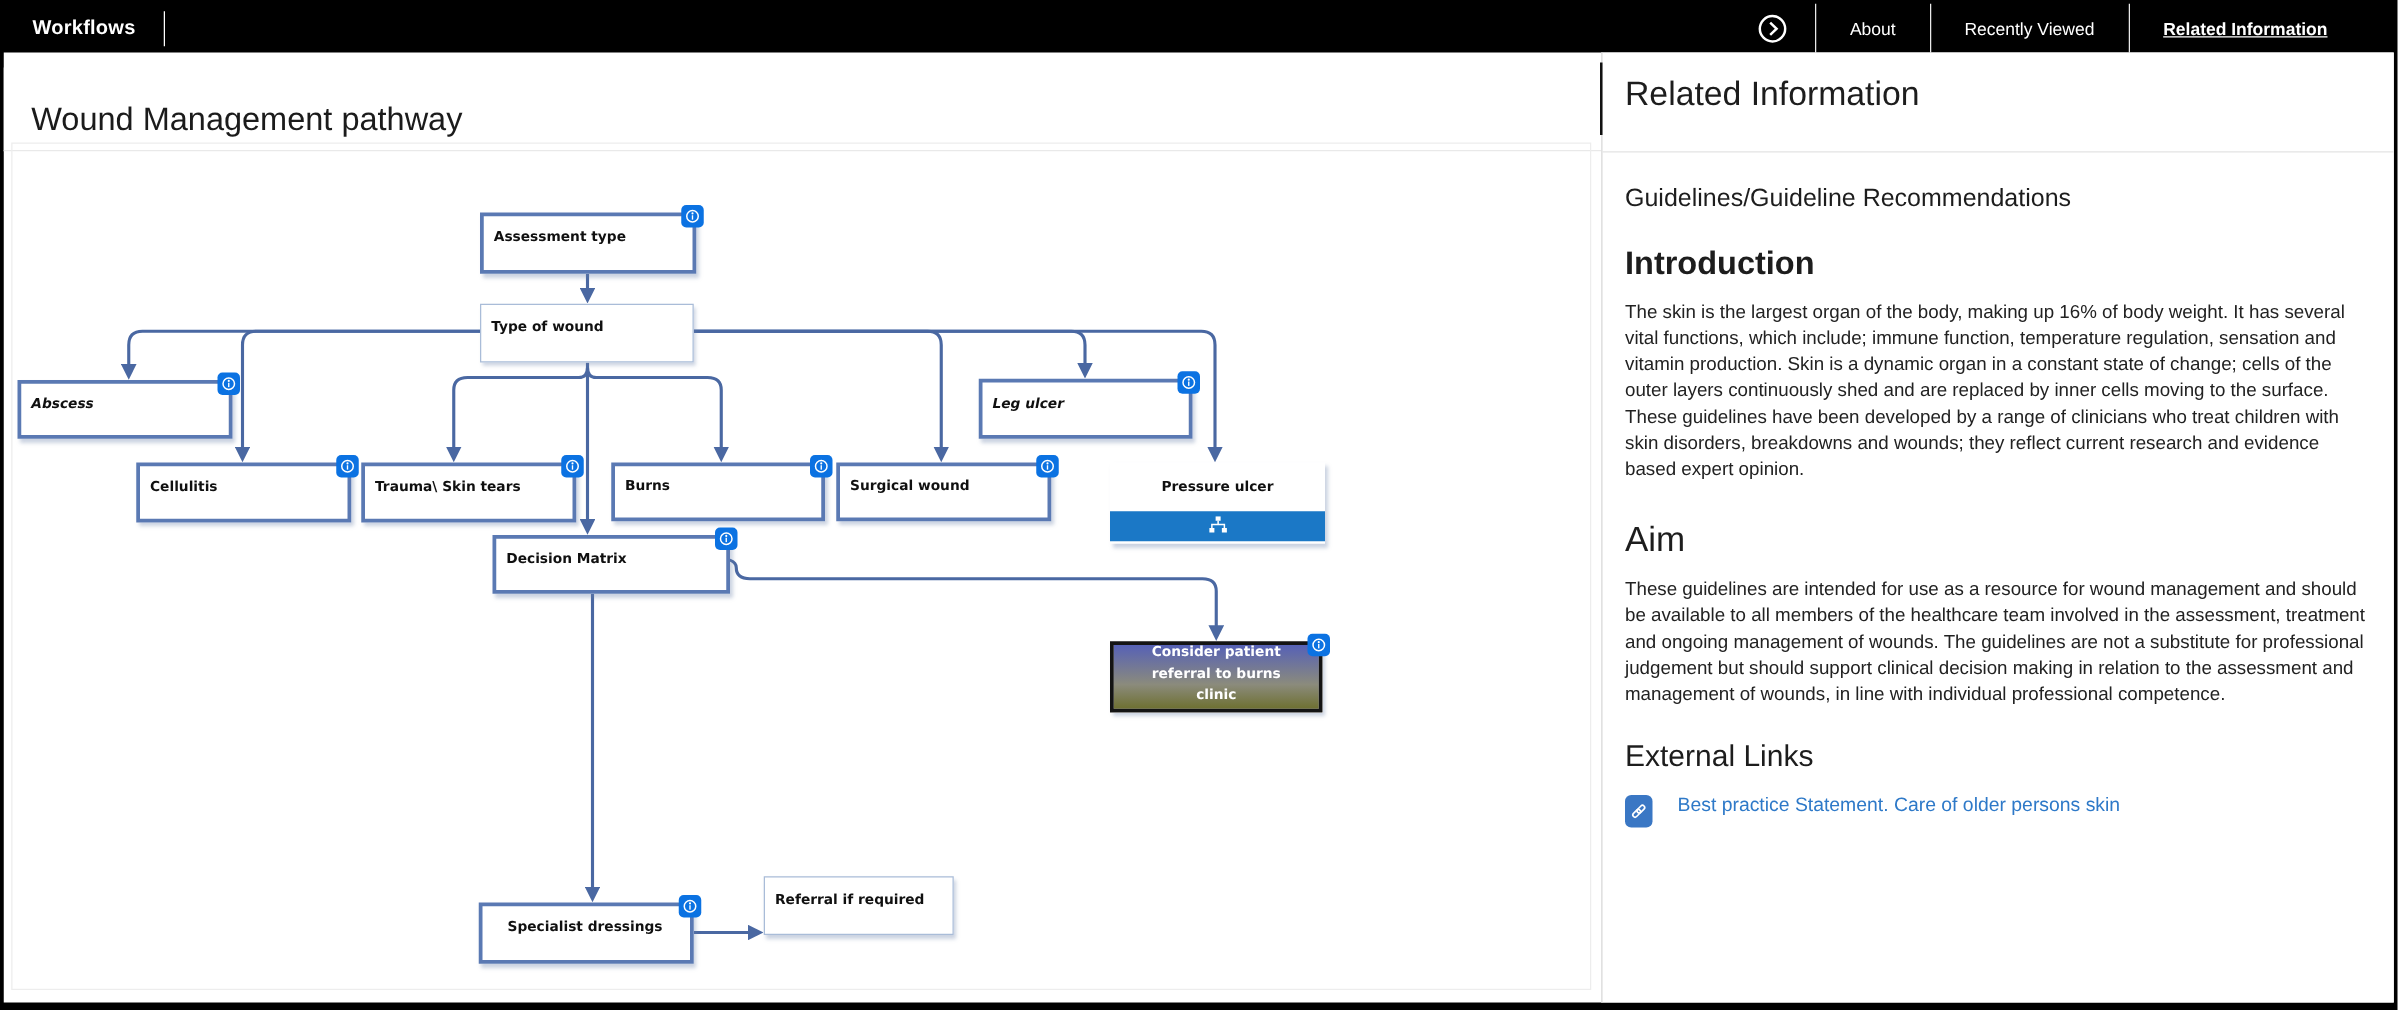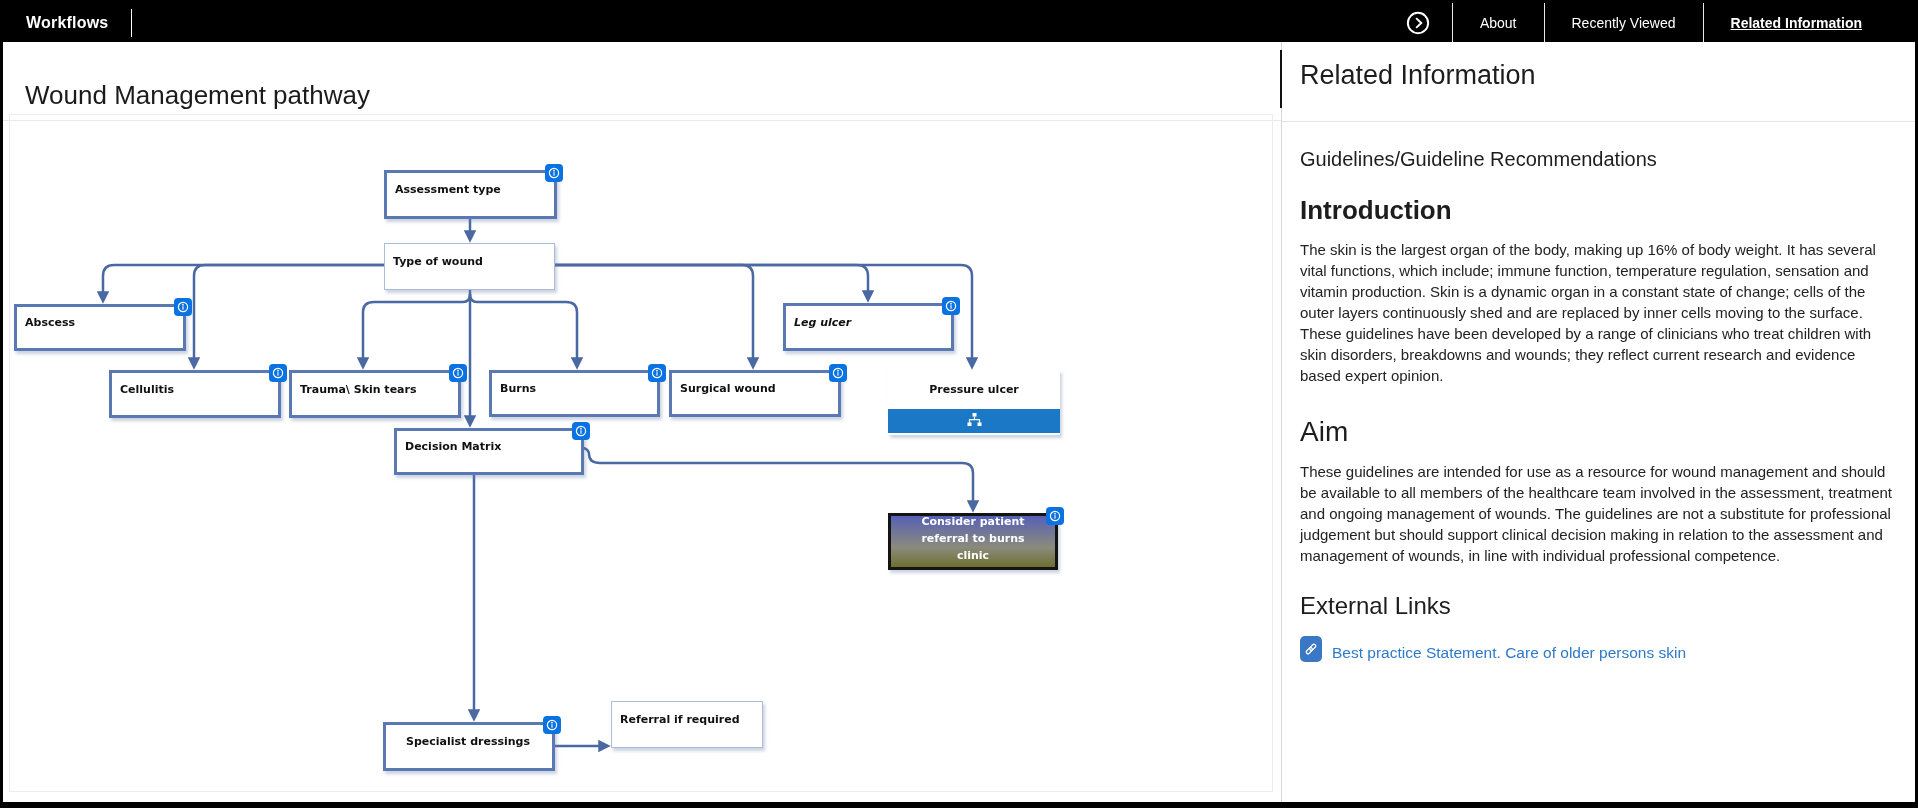--- a/index.html
+++ b/index.html
@@ -60,21 +60,21 @@
     border-left:1px solid #d7d7d7;padding:14px 20px 0 18px;color:#1d1d1d;background:#fff;
   }
   .dark-seg{position:absolute;left:1277px;top:8px;width:2px;height:58px;background:#111;}
   .panel-title{font-size:27px;font-weight:400;margin:4px 0 0 0;}
   .panel-divider{height:1px;background:#e4e4e4;margin:30px -20px 0 -18px;}
   .panel-subtitle{font-size:20px;font-weight:400;margin:26px 0 0 0;}
   .sec-heading-bold{font-size:26px;font-weight:700;margin:24px 0 0 0;}
   .sec-heading{font-size:28px;font-weight:400;margin:30px 0 0 0;}
   .ext-heading{font-size:24px;font-weight:400;margin:26px 0 0 0;}
   .right-panel p{font-size:15px;line-height:21px;margin:13px 0 0 0;max-width:612px;color:#222;}
-  .link-row{display:flex;align-items:flex-end;gap:10px;margin-top:16px;}
+  .link-row{display:flex;align-items:flex-start;gap:20px;margin-top:16px;}
   .link-badge{width:22px;height:26px;background:#3a77c4;border-radius:5px;display:flex;align-items:center;justify-content:center;flex:0 0 auto;cursor:pointer;}
   .ext-link{color:#2e79c8;font-size:15.5px;text-decoration:none;cursor:pointer;}
 </style>
 </head>
 <body>
 
 <div class="navbar">
   <span class="brand">Workflows</span>
   <span class="brand-divider"></span>
   <span class="brand2">Cegedim Healthcare</span>
@@ -139,21 +139,21 @@
             <svg width="12" height="12" viewBox="0 0 12 12">
               <circle cx="6" cy="6" r="4.6" fill="none" stroke="#fff" stroke-width="1.2"></circle>
               <circle cx="6" cy="3.7" r="0.85" fill="#fff"></circle>
               <rect x="5.45" y="5.2" width="1.1" height="3.5" fill="#fff"></rect>
             </svg>
           </span>
         </div>
         <div class="node thin" style="left: 381px; top: 201px; width: 171px; height: 47px;">
           <span class="node-label">Type of wound</span>
         </div>
-        <div class="node thick" style="left: 11px; top: 262px; width: 172px; height: 47px;">
+        <div class="node thick" style="left: 11px; top: 262px; width: 172px; height: 47px; font-style: italic;">
           <span class="node-label">Abscess</span>
           <span class="info-badge">
             <svg width="12" height="12" viewBox="0 0 12 12">
               <circle cx="6" cy="6" r="4.6" fill="none" stroke="#fff" stroke-width="1.2"></circle>
               <circle cx="6" cy="3.7" r="0.85" fill="#fff"></circle>
               <rect x="5.45" y="5.2" width="1.1" height="3.5" fill="#fff"></rect>
             </svg>
           </span>
         </div>
         <div class="node thick" style="left: 106px; top: 328px; width: 172px; height: 48px;">

